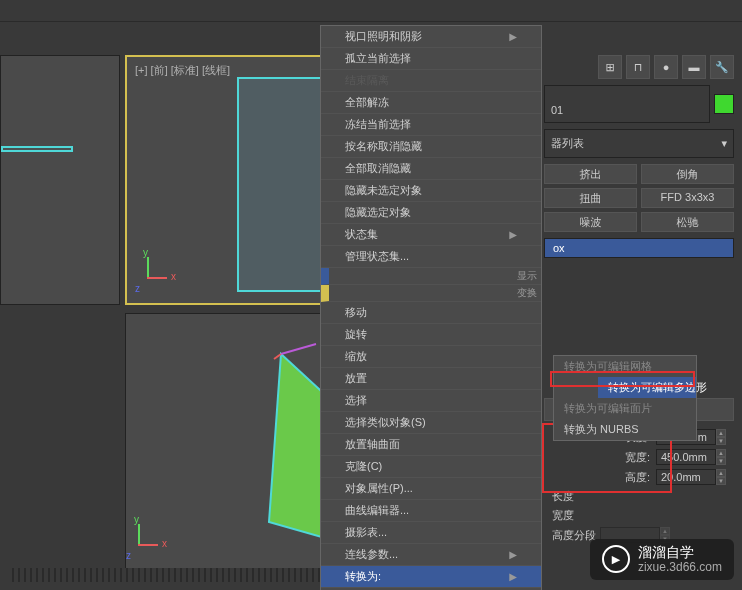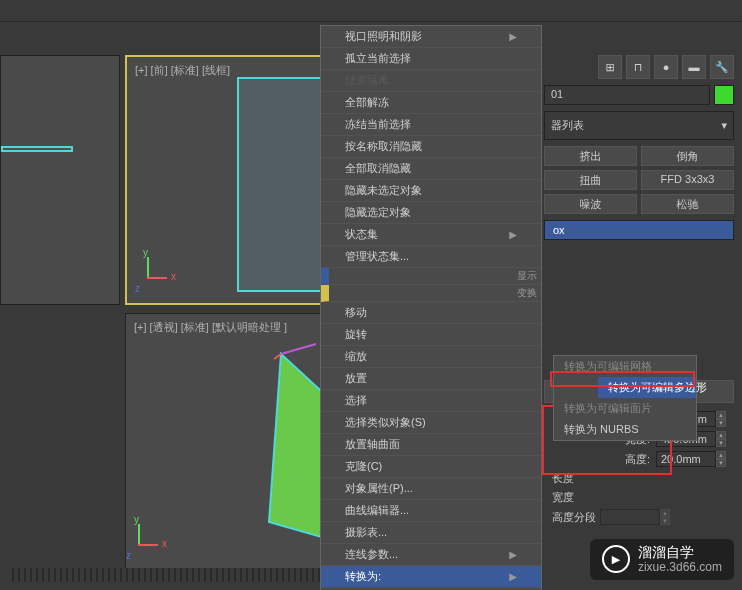--- a/index.html
+++ b/index.html
@@ -152,21 +152,21 @@
     display:flex;
     gap:4px;
     margin-bottom:6px;
     align-items:center;
   }
   .obj-name {
     flex:1;
     background:#3a3a3a;
     border:1px solid #222;
     color:#ccc;
-    padding:2px 6px;
+    padding:18px 6px;
     height:20px;
   }
   .color-swatch {
     width:20px;
     height:20px;
     background:#3fd82f;
     border:1px solid #222;
   }
   .mod-list-row {
     display:flex;
@@ -321,21 +321,20 @@
     <div class="gizmo" style="top:220px; left:20px;">
       <div class="axis-y"></div>
         <div class="axis-x"></div>
       <div class="label-y">y</div>
       <div class="label-x">x</div>
       <div class="label-z">z</div>
     </div>
   </div>
 
   <div class="viewport vp-persp">
-    <div class="viewport-label">[+] [透视] [标准] [默认明暗处理 ]</div>
     <svg width="400" height="262" style="position:absolute;top:0;left:0;">
       <polygon points="155,40 220,100 220,230 143,208" fill="#6ac94a" stroke="#4fd8d8" stroke-width="2"></polygon>
       <line x1="155" y1="40" x2="148" y2="45" stroke="#e85a5a" stroke-width="2"></line>
       <line x1="155" y1="40" x2="190" y2="30" stroke="#bb5ad8" stroke-width="2"></line>
     </svg>
     <div class="gizmo" style="top:230px; left:12px;">
       <div class="axis-y"></div>
         <div class="axis-x"></div>
       <div class="label-y">y</div>
       <div class="label-x">x</div>

